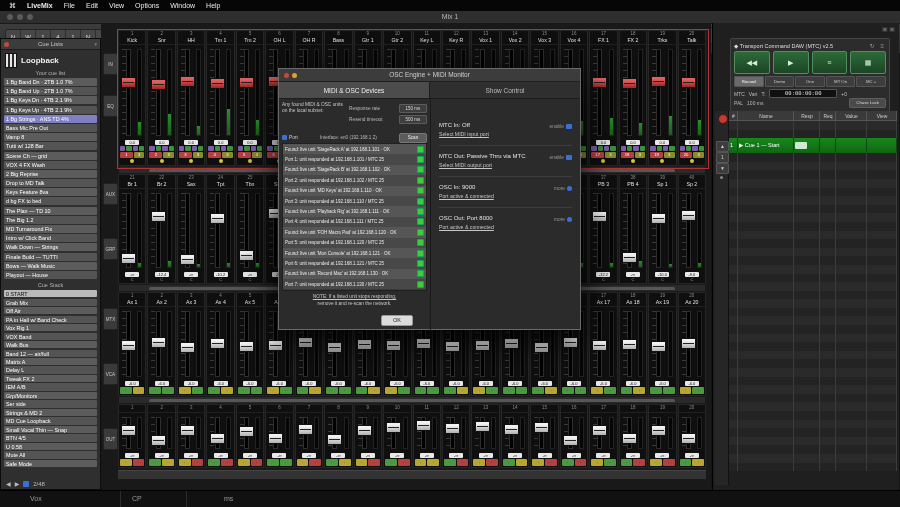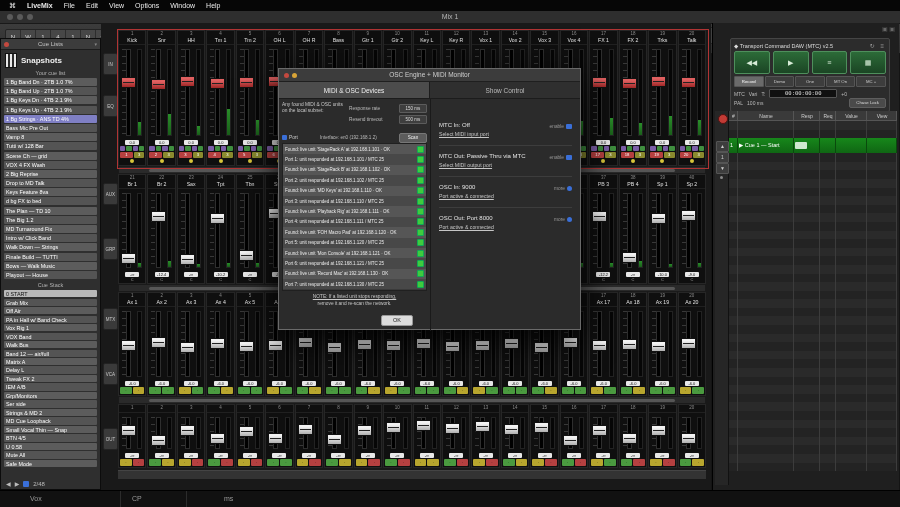--- a/index.html
+++ b/index.html
@@ -1892,21 +1892,21 @@
     </div>
 
   <div class="sidebar">
     <div class="sb-title">
       <span class="rdot"></span>
       <span>Cue Lists</span>
       <span class="mi">▾</span>
     </div>
     <div class="sb-head">
       <span class="sb-fadericon"></span>
-      <span class="sb-headname">Snapshots</span>
+      <span class="sb-headname">Loopback</span>
     </div>
     <div class="sb-sub">Your cue list</div>
     <div class="sb-list" id="cuelist">
         <div class="sb-row" style="height: 8px;">1 Bg Band Dn · 2TB 1.0 7%</div>
         <div class="sb-row alt" style="height: 8px;">1 Bg Band Up · 2TB 1.0 7%</div>
         <div class="sb-row" style="height: 8px;">1 Bg Keys Dn · 4TB 2.1 9%</div>
         <div class="sb-row alt" style="height: 8px;">1 Bg Keys Up · 4TB 2.1 9%</div>
         <div class="sb-row sel" style="height: 8px;">1 Bg Strings · ANS TD 4%</div>
         <div class="sb-row alt" style="height: 8px;">Bass Mic Pre Out</div>
         <div class="sb-row" style="height: 8px;">Vamp 8</div>

